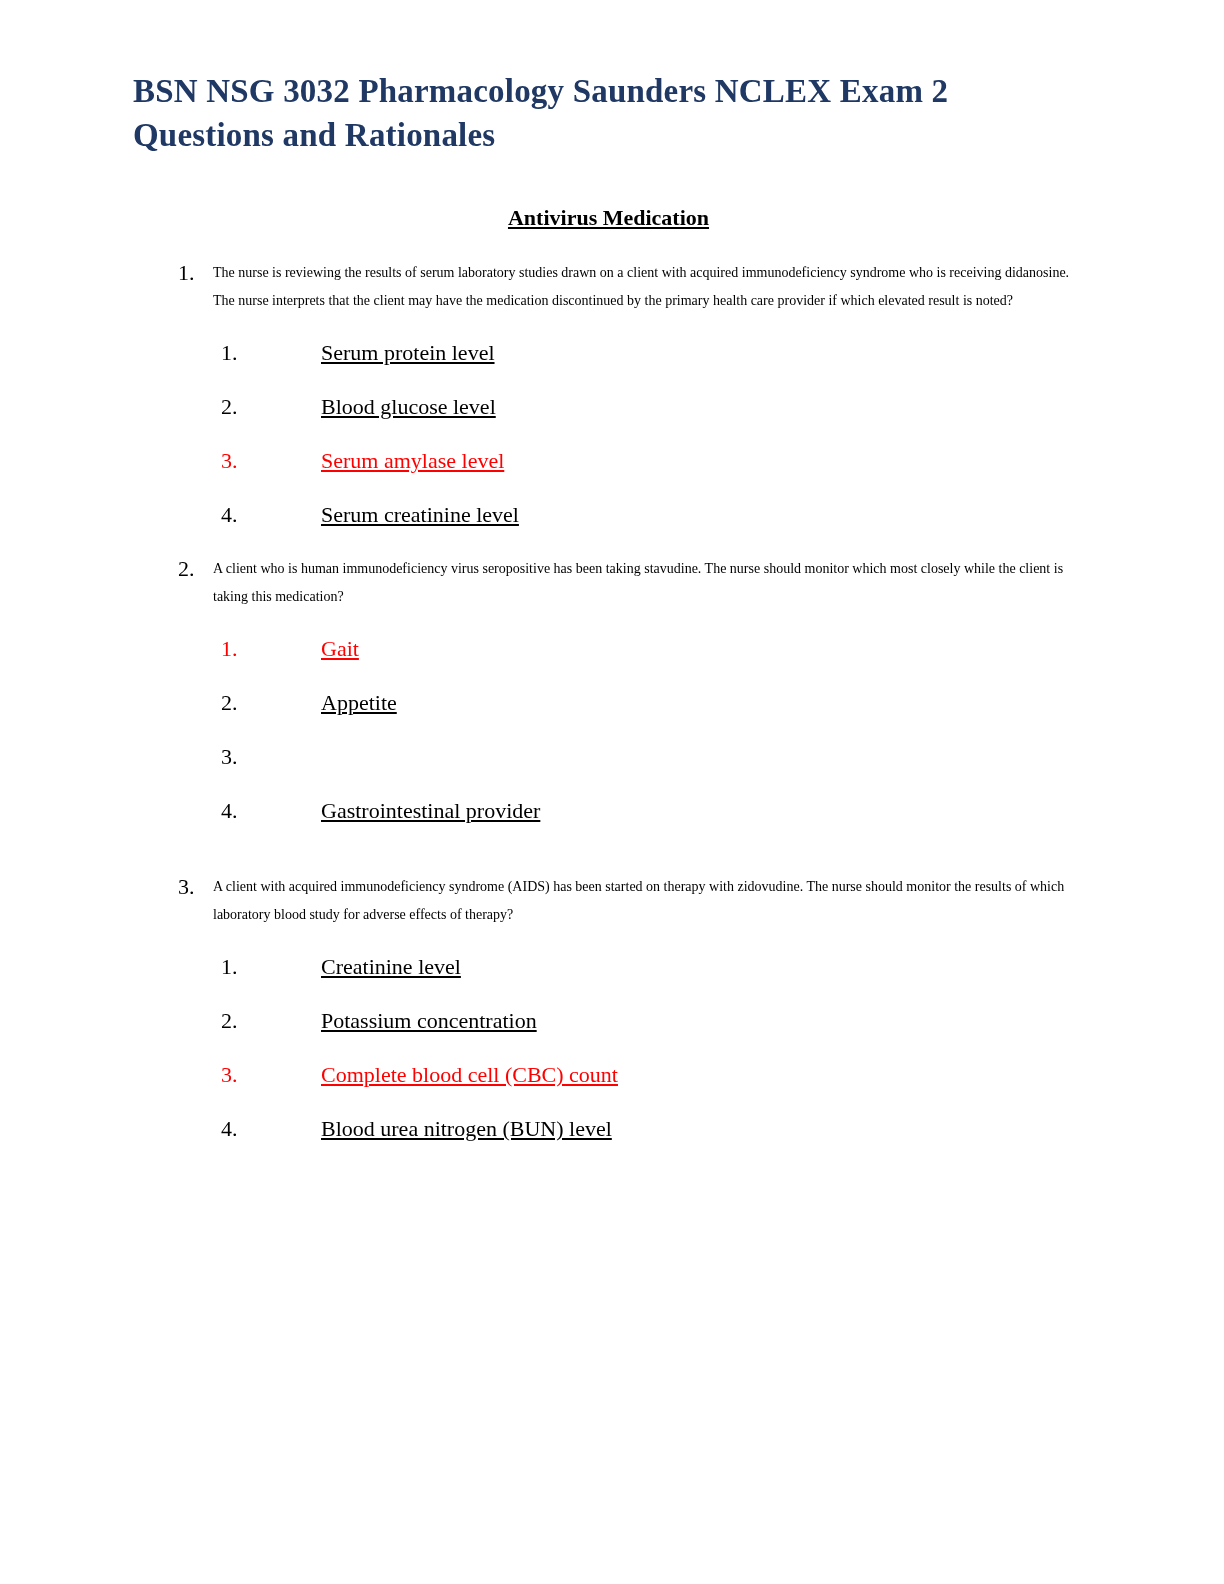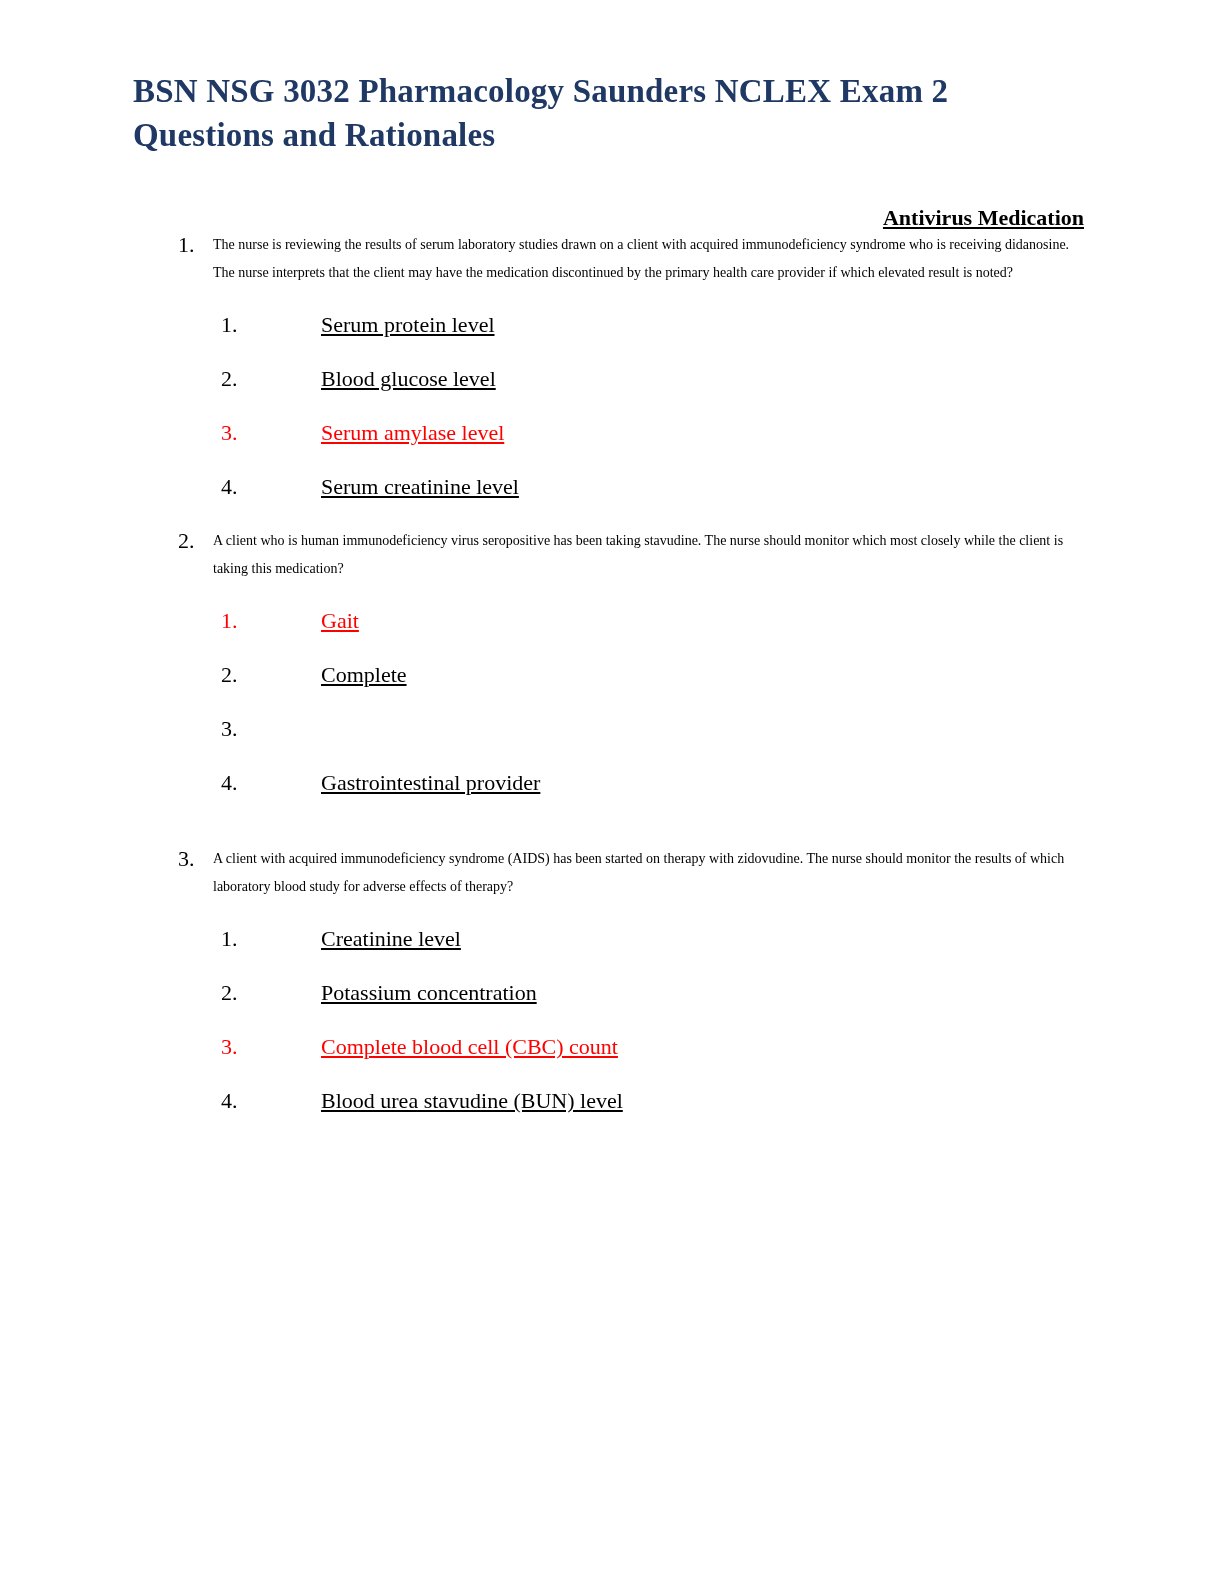--- a/index.html
+++ b/index.html
@@ -26,21 +26,22 @@
   .doc-title {
     font-size: 33px;
     font-weight: bold;
     color: var(--title-color);
     line-height: 1.32;
     max-width: 960px;
     margin-bottom: 48px;
     letter-spacing: 0.2px;
   }
   .section-heading-wrap {
-    text-align: right;
+    text-align: center;
+    margin-bottom: 28px;
   }
   .section-heading {
     display: inline-block;
     font-size: 22px;
     font-weight: bold;
     text-decoration: underline;
   }
   .question {
     margin-bottom: 18px;
   }
@@ -125,21 +126,21 @@
       <span class="q-num">2.</span>
       <span class="q-text">A client who is human immunodeficiency virus seropositive has been taking stavudine. The nurse should monitor which most closely while the client is taking this medication?</span>
     </div>
     <div class="options">
       <div class="option correct">
         <span class="opt-num">1.</span>
         <span class="opt-label">Gait</span>
       </div>
       <div class="option">
         <span class="opt-num">2.</span>
-        <span class="opt-label">Complete</span>
+        <span class="opt-label">Appetite</span>
       </div>
       <div class="option">
         <span class="opt-num">3.</span>
       </div>
       <div class="option">
         <span class="opt-num">4.</span>
         <span class="opt-label">Gastrointestinal provider</span>
       </div>
     </div>
   </div>
@@ -157,18 +158,18 @@
       <div class="option">
         <span class="opt-num">2.</span>
         <span class="opt-label">Potassium concentration</span>
       </div>
       <div class="option correct">
         <span class="opt-num">3.</span>
         <span class="opt-label">Complete blood cell (CBC) count</span>
       </div>
       <div class="option">
         <span class="opt-num">4.</span>
-        <span class="opt-label">Blood urea stavudine (BUN) level</span>
+        <span class="opt-label">Blood urea nitrogen (BUN) level</span>
       </div>
     </div>
   </div>
 
 </div>
 
 </body></html>

